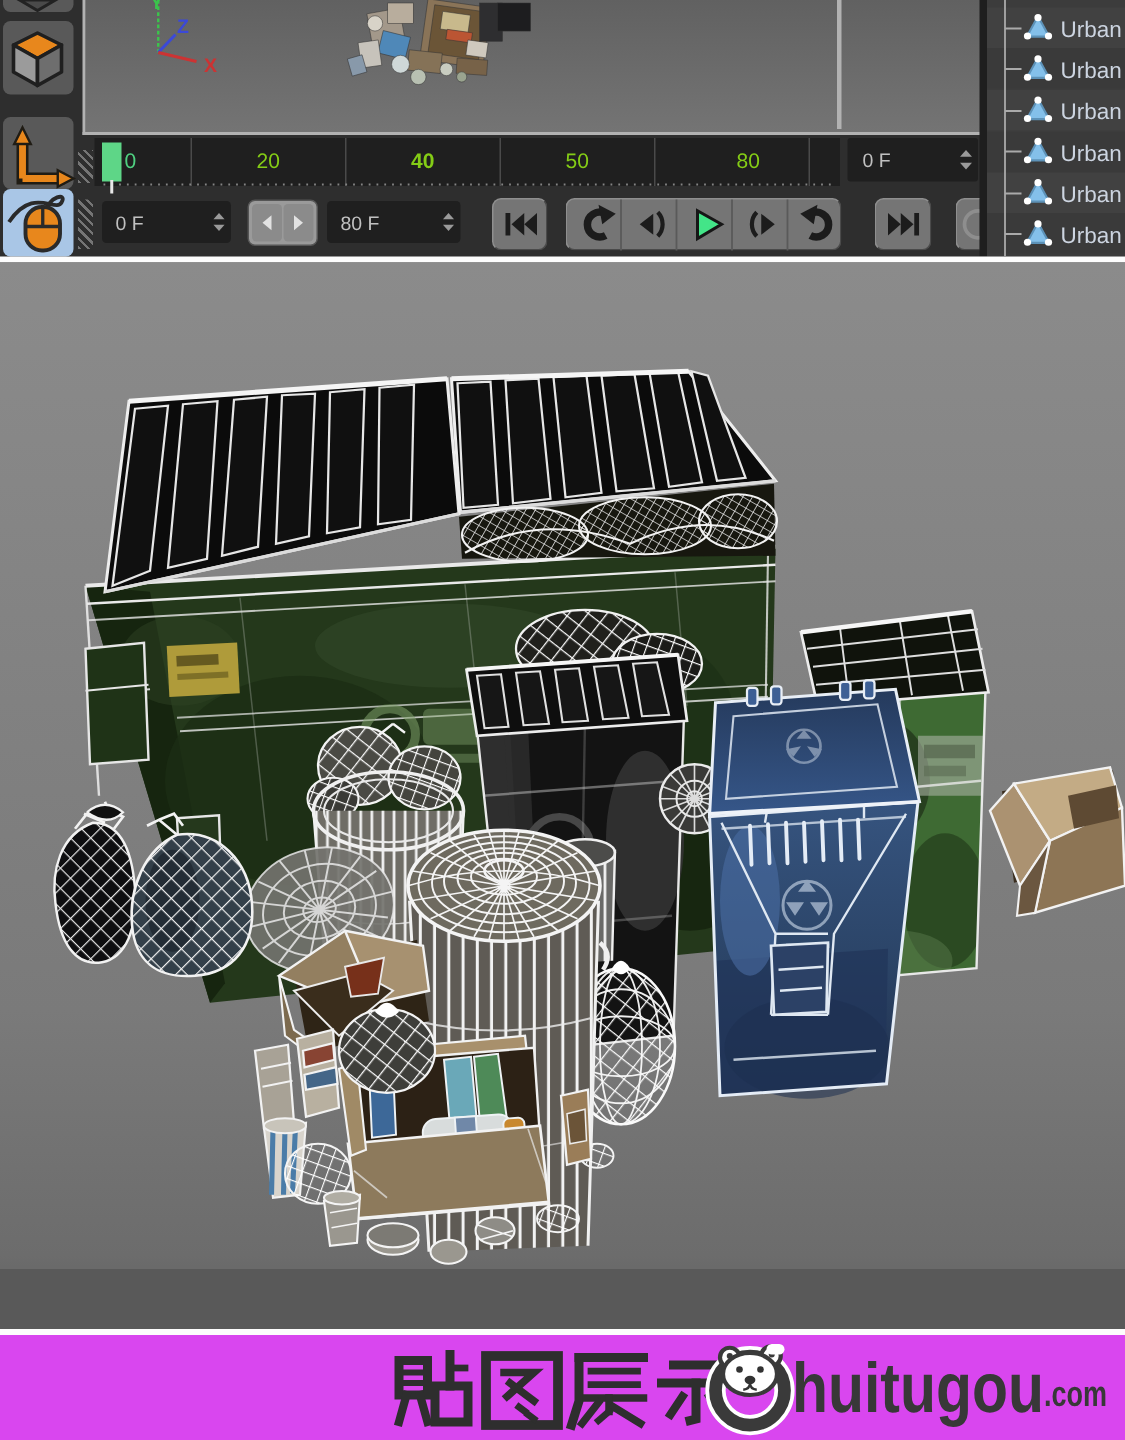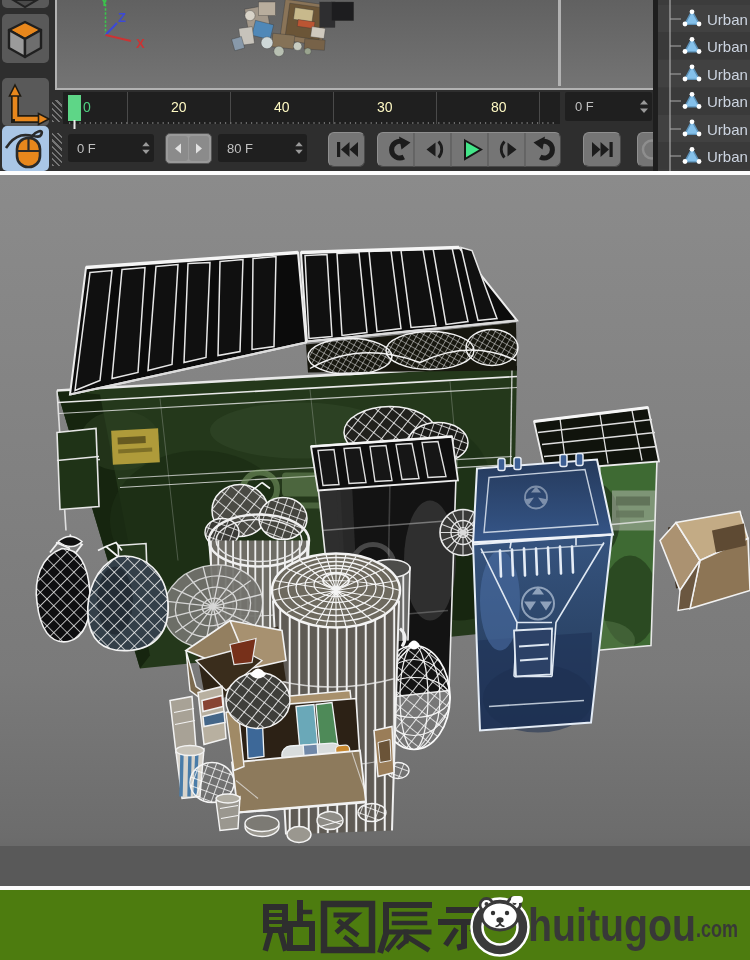--- a/index.html
+++ b/index.html
@@ -9,33 +9,33 @@
 
 #topui{position:absolute;left:0;top:0;width:750px;height:171px;background:#2e2e2e;}
 .tile{position:absolute;left:2px;width:47px;background:#595959;border-radius:5px;}
 .hatch{position:absolute;background:
   repeating-linear-gradient(45deg,#757575 0 1.6px,rgba(0,0,0,0) 1.6px 4.4px);}
 #vp1{position:absolute;left:55px;top:0;width:598px;height:88px;
      border-left:2.5px solid #b2b2b2;border-bottom:2.5px solid #b2b2b2;
      background:linear-gradient(#616161,#747474);}
 #vp1r{position:absolute;left:558px;top:0;width:2.5px;height:85.5px;background:#b2b2b2;}
 #ruler{position:absolute;left:63px;top:92px;width:497px;height:32px;background:#1f1f1f;}
-.rlab{position:absolute;top:7px;font-size:14px;color:#fef9c3;}
+.rlab{position:absolute;top:7px;font-size:14px;color:#84cc16;}
 .rgrid{position:absolute;top:0;width:1px;height:32px;background:#4a4a4a;}
 #marker{position:absolute;left:5px;top:3px;width:13px;height:26px;background:#5ed687;}
 #fbox{position:absolute;left:565px;top:92px;width:87px;height:29px;background:#1f1f1f;border-radius:2px;}
 .fld{position:absolute;background:#1f1f1f;border-radius:3px;color:#c0c0c0;font-size:13px;}
 .btn{position:absolute;top:132px;height:35px;background:#757575;border-radius:6px;
      border-top:1px solid #8f8f8f;border-left:1px solid #8f8f8f;
      border-bottom:1px solid #4a4a4a;border-right:1px solid #4a4a4a;box-sizing:border-box;}
 
 #rpanel{position:absolute;left:658px;top:0;width:92px;height:171px;background:#3c3c3c;overflow:hidden;}
 .row{position:absolute;left:0;width:92px;height:27px;}
 
-#botbar{position:absolute;left:0;top:890px;width:750px;height:70px;background:#4d7c0f;}
+#botbar{position:absolute;left:0;top:890px;width:750px;height:70px;background:#d946ef;}
 </style>
 </head>
 <body>
 
 <div id="topui">
 
   <div class="tile" style="top:-40px;height:48px;"></div>
   <div class="tile" style="top:14px;height:49px;"></div>
   <div class="tile" style="top:78px;height:48px;"></div>
   <div class="tile" style="top:126px;height:45px;background:#a9c6e6;"></div>
@@ -106,22 +106,22 @@
 
   <div id="ruler">
     <div class="rgrid" style="left:63.6px;"></div>
     <div class="rgrid" style="left:166.8px;"></div>
     <div class="rgrid" style="left:270px;"></div>
     <div class="rgrid" style="left:373.2px;"></div>
     <div class="rgrid" style="left:476.4px;"></div>
     <div id="marker"></div>
     <div class="rlab" style="left:20px;color:#4fd080;">0</div>
     <div class="rlab" style="left:108px;">20</div>
-    <div class="rlab" style="left:211px;">40</div>
-    <div class="rlab" style="left:314px;">30</div>
+    <div class="rlab" style="left:211px;font-weight:bold;">40</div>
+    <div class="rlab" style="left:314px;">50</div>
     <div class="rlab" style="left:428px;">80</div>
     <svg class="abs" style="left:0;top:28px" width="497" height="10" viewBox="0 0 497 10">
       <path d="M6,3 H492" stroke="#848484" stroke-width="1.4" stroke-dasharray="1.2,4"></path>
       <rect x="10.5" y="0" width="2" height="9" fill="#e8e8e8"></rect>
     </svg>
   </div>
 
   <div id="fbox">
     <span style="position:absolute;left:10px;top:7px;font-size:13px;color:#c0c0c0;">0 F</span>
     <svg class="abs" style="left:74px;top:8px" width="10" height="14">

